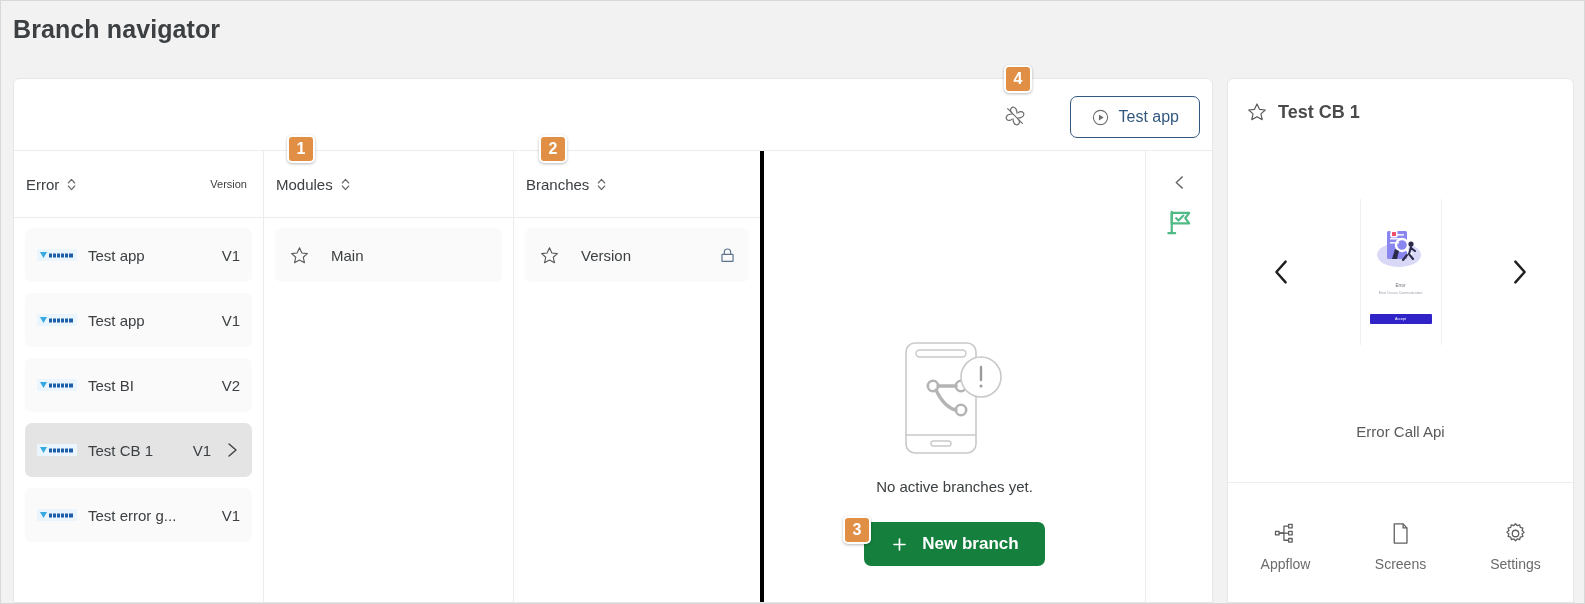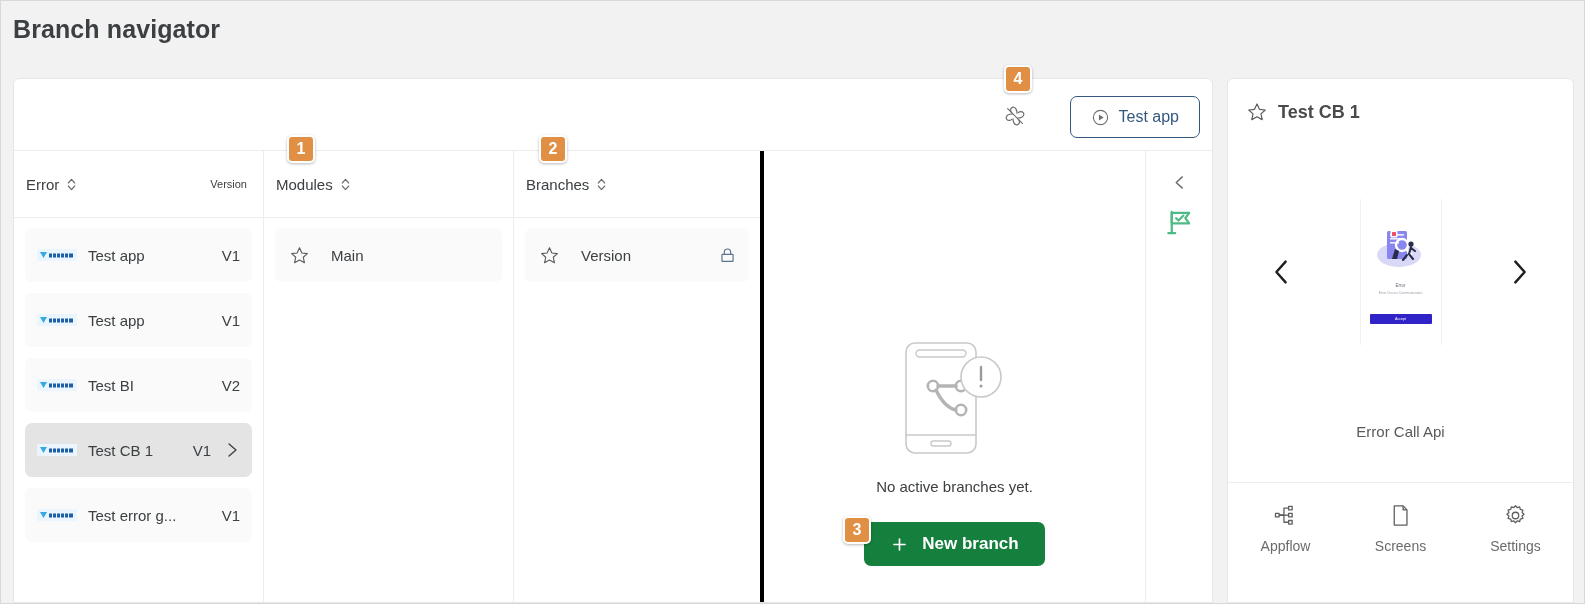--- a/index.html
+++ b/index.html
@@ -354,21 +354,21 @@
     font-size: 15px;
     color: #5a5a5a;
   }
   .sp-tabs {
     position: absolute;
     left: 0; right: 0;
     top: 403px;
     height: 90px;
     border-top: 1px solid #ededed;
     display: flex;
-    align-items: center;
+    align-items: flex-end;
     padding-top: 2px;
     box-sizing: border-box;
   }
   .sp-tab {
     flex: 1 1 0;
     display: flex;
     flex-direction: column;
     align-items: center;
     gap: 10px;
     cursor: pointer;

